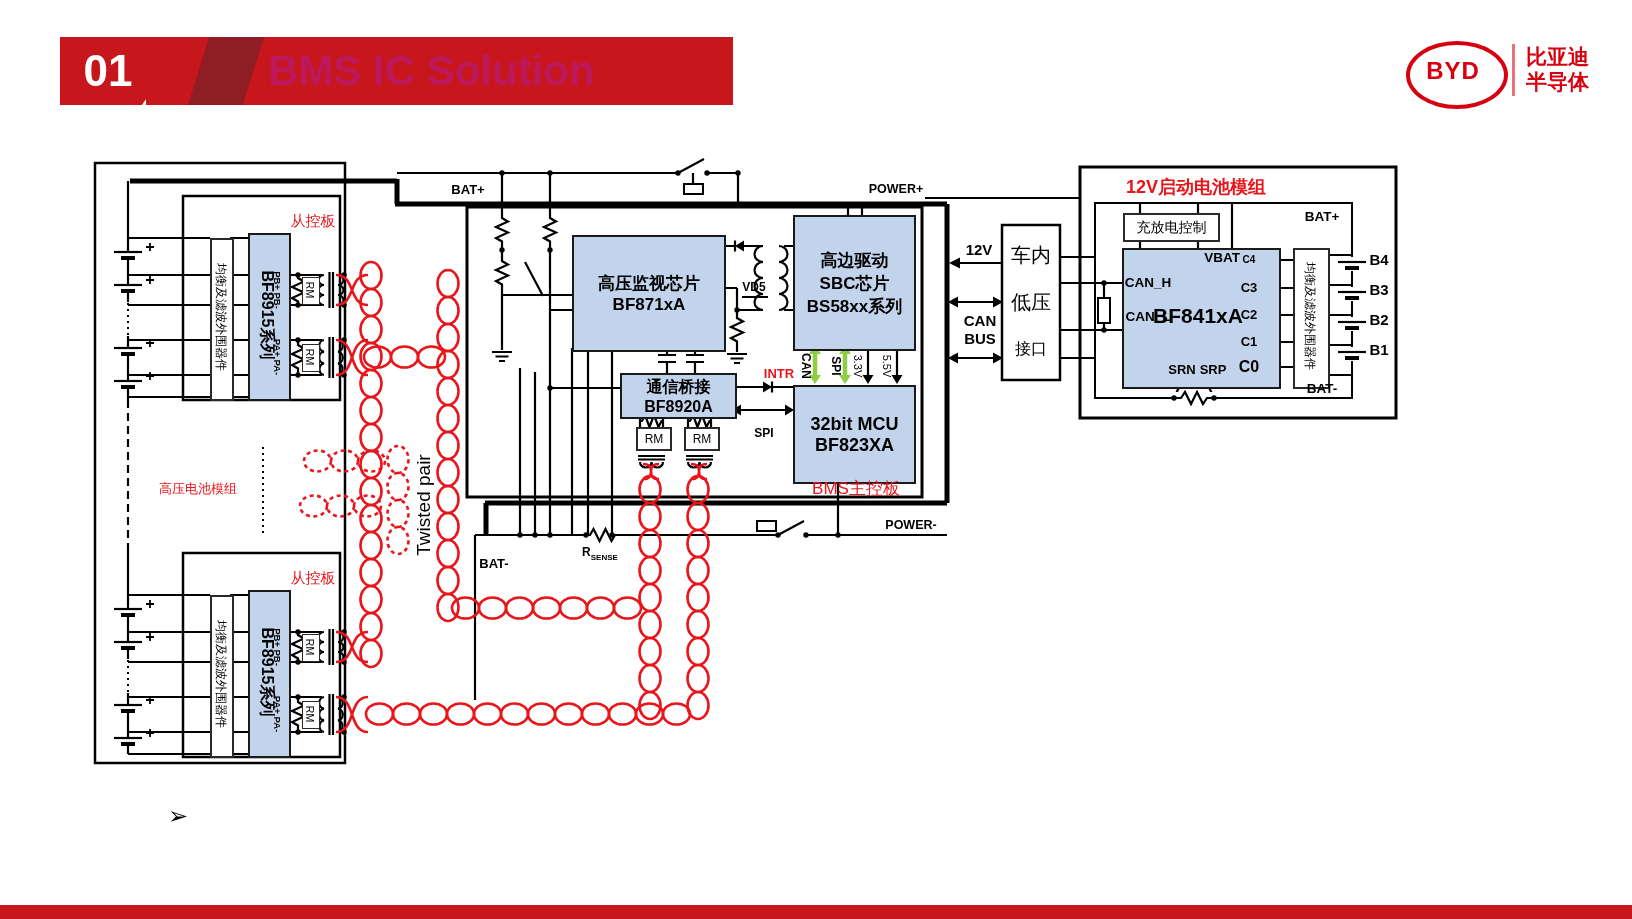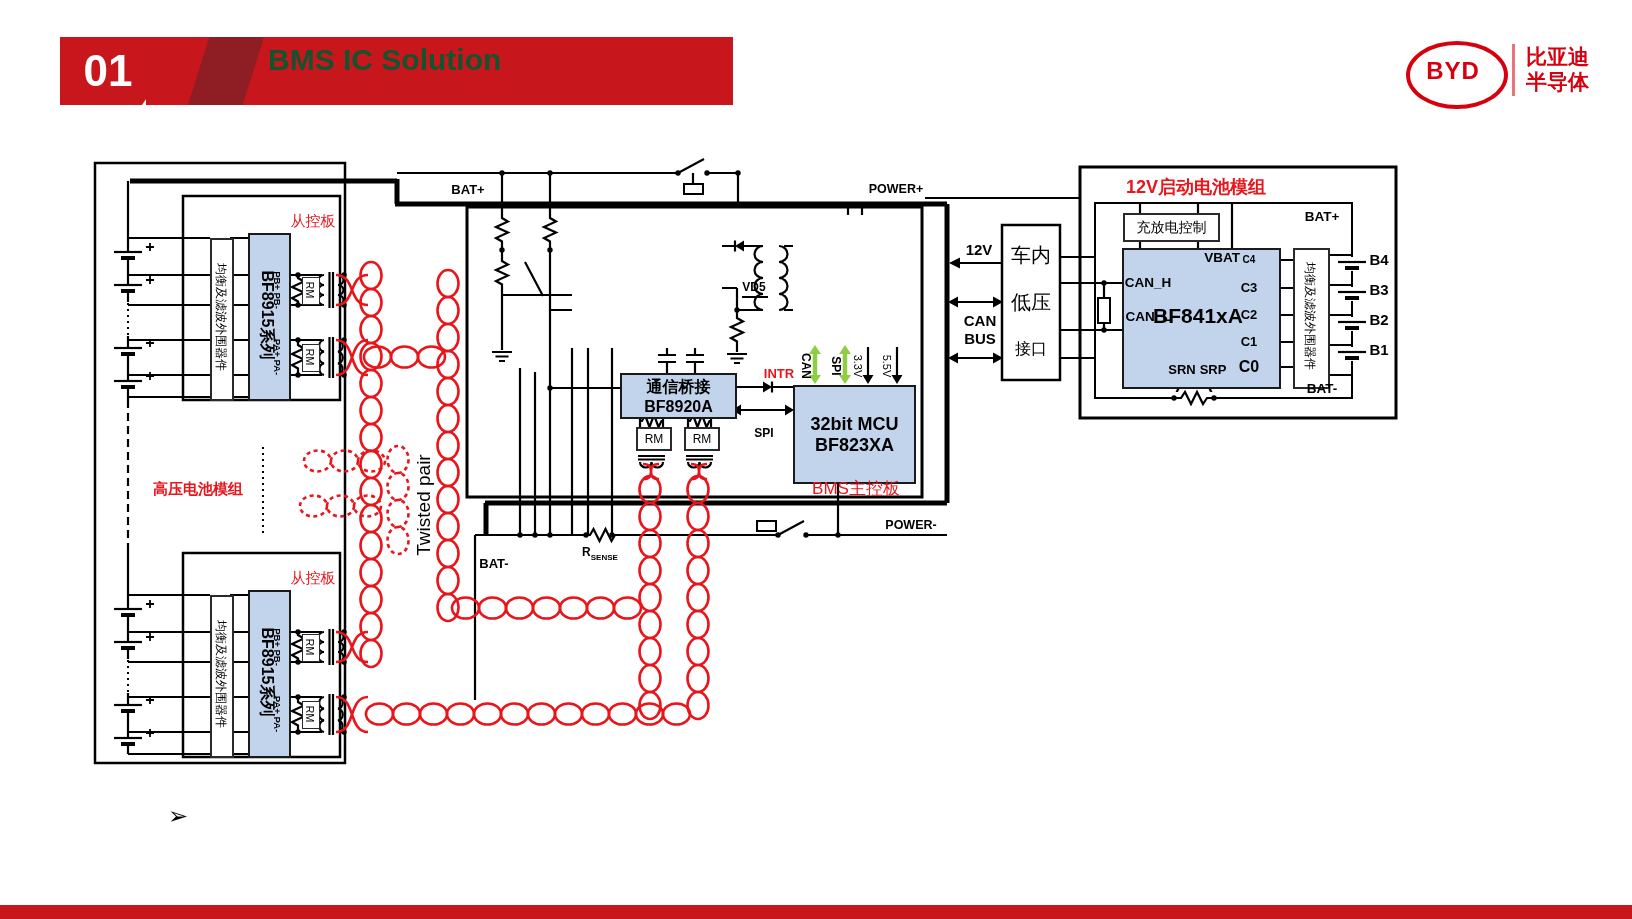--- a/index.html
+++ b/index.html
@@ -346,20 +346,29 @@
           <ellipse cx="371.5" cy="461" rx="13.5" ry="10.5" stroke-dasharray="4 3.5"></ellipse>
         </g>
       <g class="rd">
           <ellipse cx="313.5" cy="506" rx="13.5" ry="10.5" stroke-dasharray="4 3.5"></ellipse>
           <ellipse cx="340.5" cy="506" rx="13.5" ry="10.5" stroke-dasharray="4 3.5"></ellipse>
           <ellipse cx="367.5" cy="506" rx="13.5" ry="10.5" stroke-dasharray="4 3.5"></ellipse>
         </g>
     </g>
   </svg>
 
+  <div class="chipbox" style="left:572px;top:235px;width:150px;height:113px;font-size:17px">
+    <div>高压监视芯片</div>
+    <div>BF871xA</div>
+  </div>
+  <div class="chipbox" style="left:793px;top:215px;width:119px;height:132px;font-size:17px">
+    <div>高边驱动</div>
+    <div>SBC芯片</div>
+    <div>BS58xx系列</div>
+  </div>
   <div class="chipbox" style="left:620px;top:373px;width:113px;height:42px;font-size:16px">
     <div>通信桥接</div>
     <div>BF8920A</div>
   </div>
   <div class="chipbox" style="left:793px;top:385px;width:119px;height:95px;font-size:18px">
     <div>32bit MCU</div>
     <div>BF823XA</div>
   </div>
   <div class="chipbox" style="left:1122px;top:248px;width:155px;height:137px"></div>
   <div class="chipbox" style="left:248px;top:233px;width:39px;height:164px"></div>
@@ -381,21 +390,21 @@
   <div class="wbox" style="left:684px;top:427px;width:32px;height:20px;font-size:12px">
     <span>RM</span>
   </div>
 
   <div class="lbl c b" style="left:468px;top:190px;font-size:13px">BAT+</div>
   <div class="lbl c b" style="left:494px;top:564px;font-size:13px">BAT-</div>
   <div class="lbl c b" style="left:896px;top:189px;font-size:12.5px">POWER+</div>
   <div class="lbl c b" style="left:911px;top:525px;font-size:12.5px">POWER-</div>
   <div class="lbl r270" style="left:424px;top:505px;font-size:19px">Twisted pair</div>
 
-  <div class="lbl c red" style="left:198px;top:489px;font-size:15px;font-weight:700">高压电池模组</div>
+  <div class="lbl c red" style="left:198px;top:489px;font-size:13px;font-weight:400">高压电池模组</div>
   <div class="lbl c red" style="left:313px;top:221px;font-size:15px">从控板</div>
   <div class="lbl c red" style="left:313px;top:578px;font-size:15px">从控板</div>
   <div class="lbl r90" style="left:220px;top:317px;font-size:12px">均衡及滤波外围器件</div>
   <div class="lbl r90" style="left:220px;top:674px;font-size:12px">均衡及滤波外围器件</div>
   <div class="lbl r90 b" style="left:267px;top:315px;font-size:16px">BF8915系列</div>
   <div class="lbl r90 b" style="left:267px;top:672px;font-size:16px">BF8915系列</div>
   <div class="lbl r90 b" style="left:277px;top:290px;font-size:9.5px">PB+  PB-</div>
   <div class="lbl r90 b" style="left:277px;top:357px;font-size:9.5px">PA+  PA-</div>
   <div class="lbl r90 b" style="left:277px;top:647px;font-size:9.5px">PB+  PB-</div>
   <div class="lbl r90 b" style="left:277px;top:714px;font-size:9.5px">PA+  PA-</div>
@@ -438,21 +447,21 @@
   <div class="lbl c b" style="left:1379px;top:320px;font-size:15px">B2</div>
   <div class="lbl c b" style="left:1379px;top:350px;font-size:15px">B1</div>
   <div class="lbl r90" style="left:1309px;top:316px;font-size:12px">均衡及滤波外围器件</div>
   <div class="lbl c b" style="left:1322px;top:217px;font-size:13.5px">BAT+</div>
   <div class="lbl c b" style="left:1322px;top:389px;font-size:13.5px">BAT-</div>
 
   <div class="hdr-bar" style="left:146px;top:37px;width:587px;height:68px"></div>
   <div class="hdr-slash" style="left:188px;top:37px;width:76px;height:68px"></div>
   <div class="hdr-num" style="left:60px;top:37px;width:130px;height:68px"></div>
   <div class="lbl c b" style="left:108px;top:71px;font-size:44px;color:#fff">01</div>
-  <div class="lbl b" style="left:268px;top:60px;transform:translateY(-50%);font-size:30px;color:#14532d">BMS IC Solution</div>
+  <div class="lbl b" style="left:268px;top:71px;transform:translateY(-50%);font-size:42px;color:#be185d">BMS IC Solution</div>
 
   <div class="logo-ellipse" style="left:1406px;top:41px;width:94px;height:60px"></div>
   <div class="lbl c b" style="left:1453px;top:71px;font-size:24px;letter-spacing:1px;color:var(--logo-red)">BYD</div>
   <div class="logo-div" style="left:1512px;top:44px;width:2.5px;height:52px"></div>
   <div class="lbl b" style="left:1526px;top:57px;transform:translateY(-50%);font-size:21px;color:var(--logo-red)">比亚迪</div>
   <div class="lbl b" style="left:1526px;top:82px;transform:translateY(-50%);font-size:21px;color:var(--logo-red)">半导体</div>
 
   <div class="lbl" style="left:168px;top:816px;transform:translateY(-50%);font-size:24px">➢</div>
   <div style="position:absolute;left:0;top:905px;width:1632px;height:14px;background:var(--brand-red)"></div>
 

